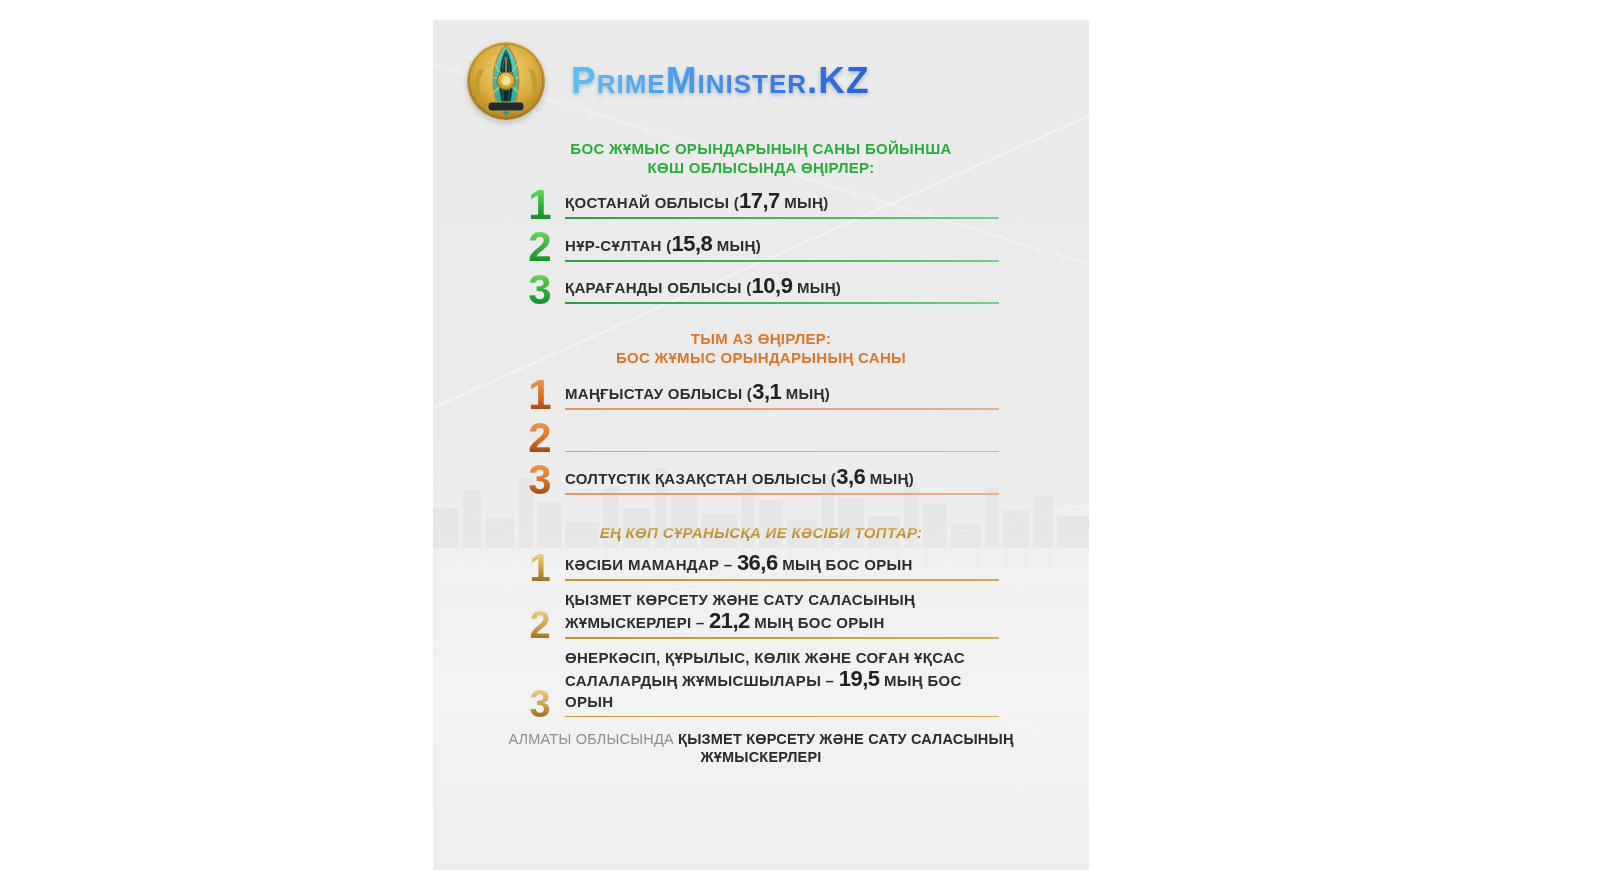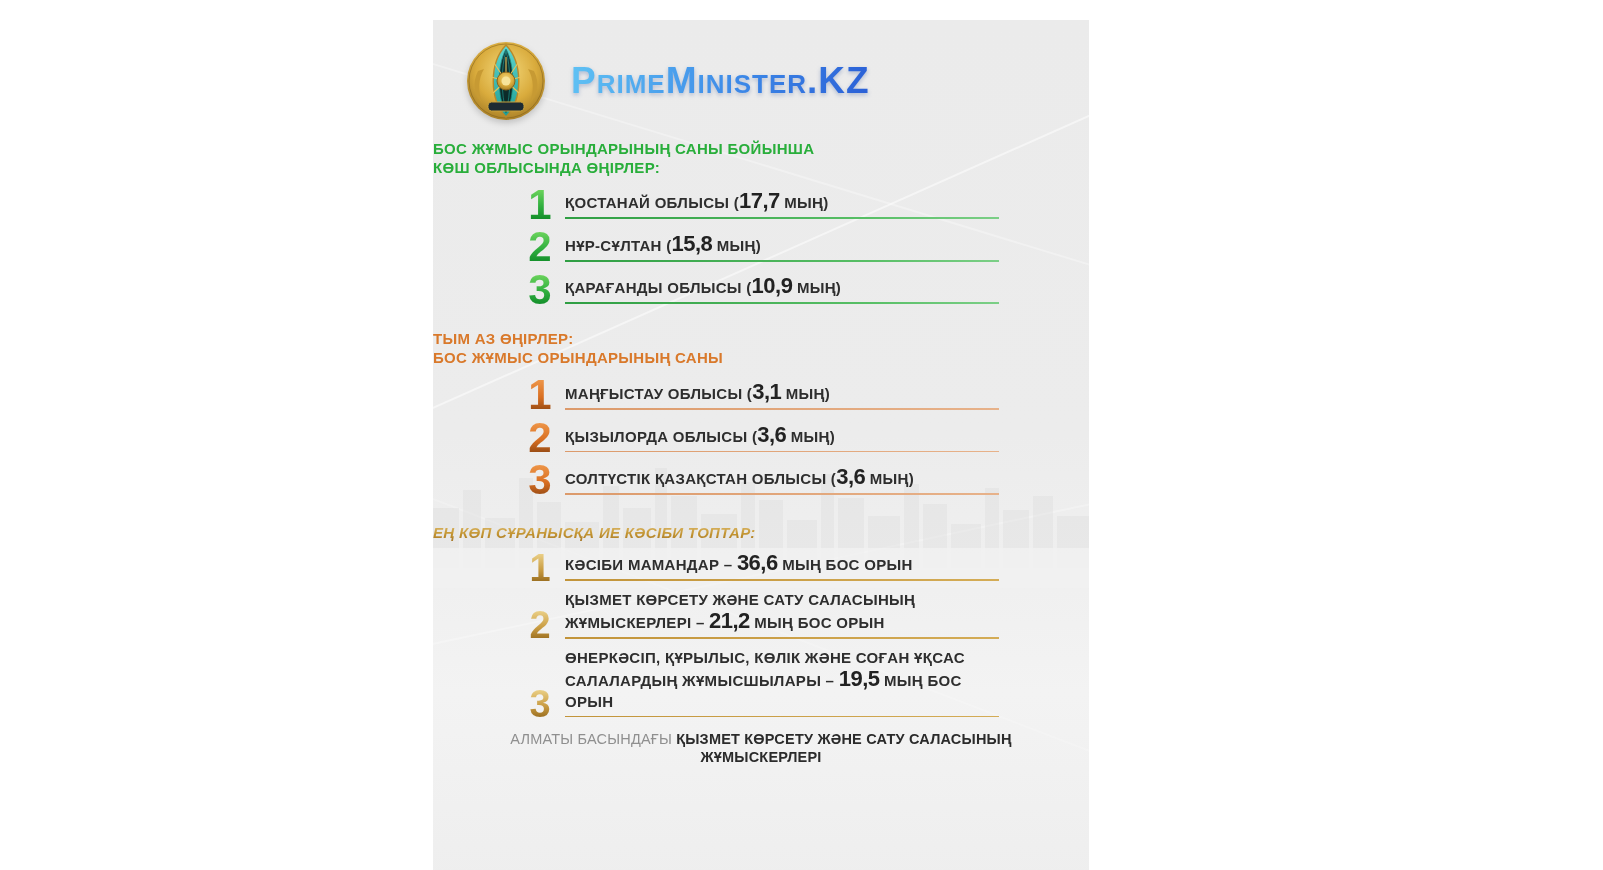--- a/index.html
+++ b/index.html
@@ -27,21 +27,21 @@
   .brand {
     margin-left:25px; font-size:37px; font-weight:700; font-variant:small-caps;
     letter-spacing:1px;
     background:linear-gradient(105deg,#5fc2f4 0%,#3d8ae8 55%,#2a5fd6 100%);
     -webkit-background-clip:text; background-clip:text; color:transparent;
     filter:drop-shadow(0 2px 2px rgba(30,70,150,.3));
     white-space:nowrap;
   }
 
   
-  .sec-heading { text-align:left; font-size:15px; font-weight:700; line-height:19px; letter-spacing:.3px; }
+  .sec-heading { text-align:center; font-size:15px; font-weight:700; line-height:19px; letter-spacing:.3px; }
   .sec-heading.green { color:#29ae3b; margin-top:18px; }
   .sec-heading.orange { color:#d9792b; margin-top:25px; }
   .sec-heading.goldgrad, .regions-heading {
     background:linear-gradient(180deg,#e4c377 0%,#c1922f 60%,#a5762a 100%);
     -webkit-background-clip:text; background-clip:text; color:transparent;
   }
   .sec-heading.goldgrad { margin-top:28px;font-style:italic; }
 
   
   .list { padding:0 90px; }
@@ -192,21 +192,20 @@
         <div class="row">
           <div class="rank orange">1</div>
           <div class="body">
               <div class="label"><span>МАҢҒЫСТАУ ОБЛЫСЫ (</span><span class="value">3,1</span><span> МЫҢ)</span></div>
               <div class="rule orange"></div>
             </div>
         </div>
         <div class="row">
           <div class="rank orange">2</div>
           <div class="body">
-              <div class="label"><span>ҚЫЗЫЛОРДА ОБЛЫСЫ (</span><span class="value">3,6</span><span> МЫҢ)</span></div>
               <div class="rule orange"></div>
             </div>
         </div>
         <div class="row">
           <div class="rank orange">3</div>
           <div class="body">
               <div class="label"><span>СОЛТҮСТІК ҚАЗАҚСТАН ОБЛЫСЫ (</span><span class="value">3,6</span><span> МЫҢ)</span></div>
               <div class="rule orange"></div>
             </div>
         </div>
@@ -233,19 +232,19 @@
         <div class="row">
           <div class="rank gold">3</div>
           <div class="body">
               <div class="label"><span>ӨНЕРКӘСІП, ҚҰРЫЛЫС, КӨЛІК ЖӘНЕ СОҒАН ҰҚСАС САЛАЛАРДЫҢ ЖҰМЫСШЫЛАРЫ – </span><span class="value">19,5</span><span> МЫҢ БОС ОРЫН</span></div>
               <div class="rule gold"></div>
             </div>
         </div>
       </div>
 
       <div class="regions">
-        <div class="region-line"><span class="region-prefix">АЛМАТЫ БАСЫНДАҒЫ </span><span class="region-bold">ҚЫЗМЕТ КӨРСЕТУ ЖӘНЕ САТУ САЛАСЫНЫҢ ЖҰМЫСКЕРЛЕРІ</span></div>
+        <div class="region-line"><span class="region-prefix">АЛМАТЫ ОБЛЫСЫНДА </span><span class="region-bold">ҚЫЗМЕТ КӨРСЕТУ ЖӘНЕ САТУ САЛАСЫНЫҢ ЖҰМЫСКЕРЛЕРІ</span></div>
 
       </div>
 
     </div>
   </div>
 </div>
 
 </body></html>

